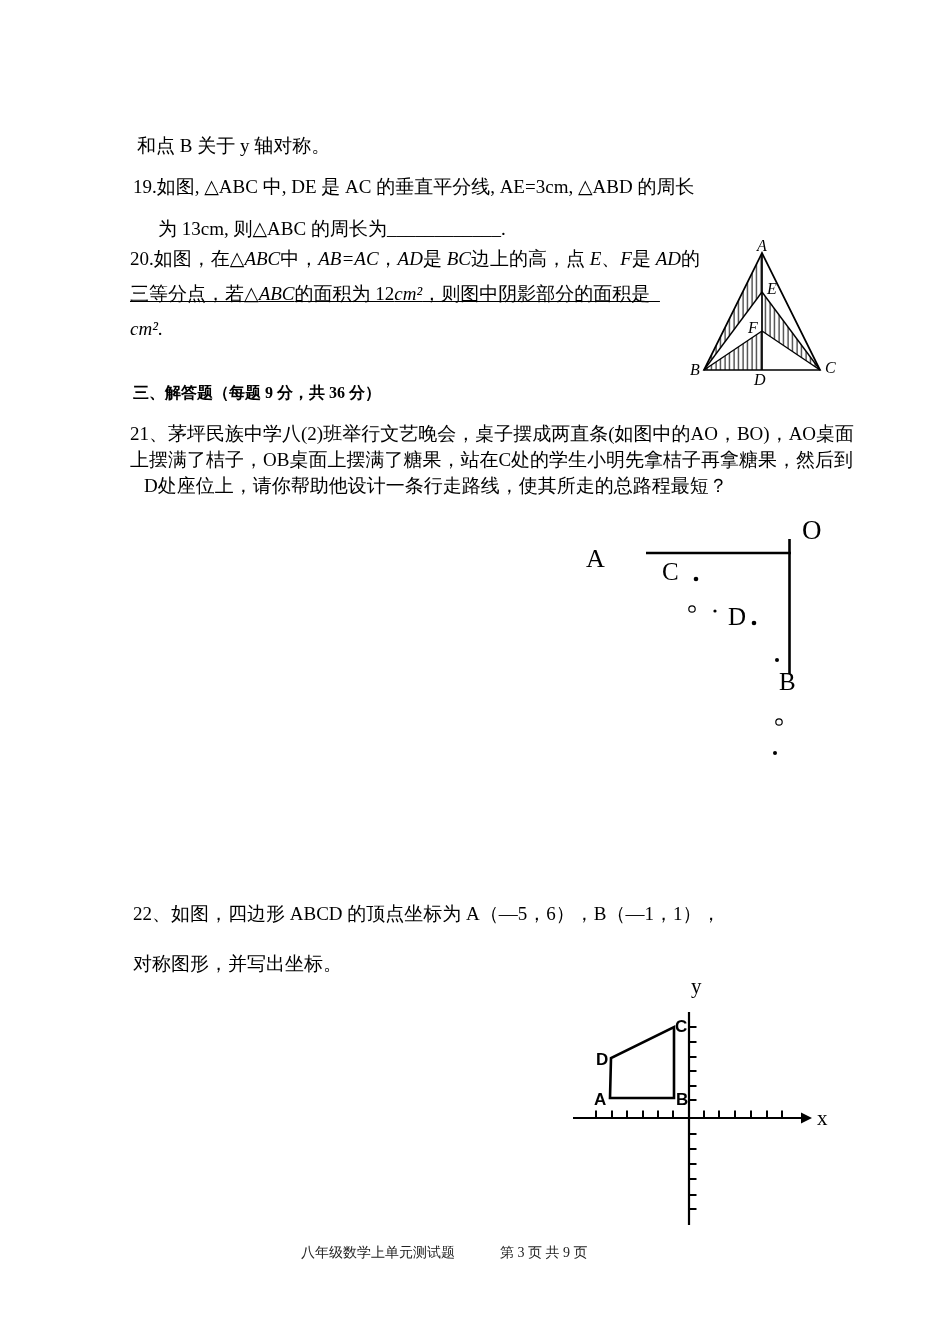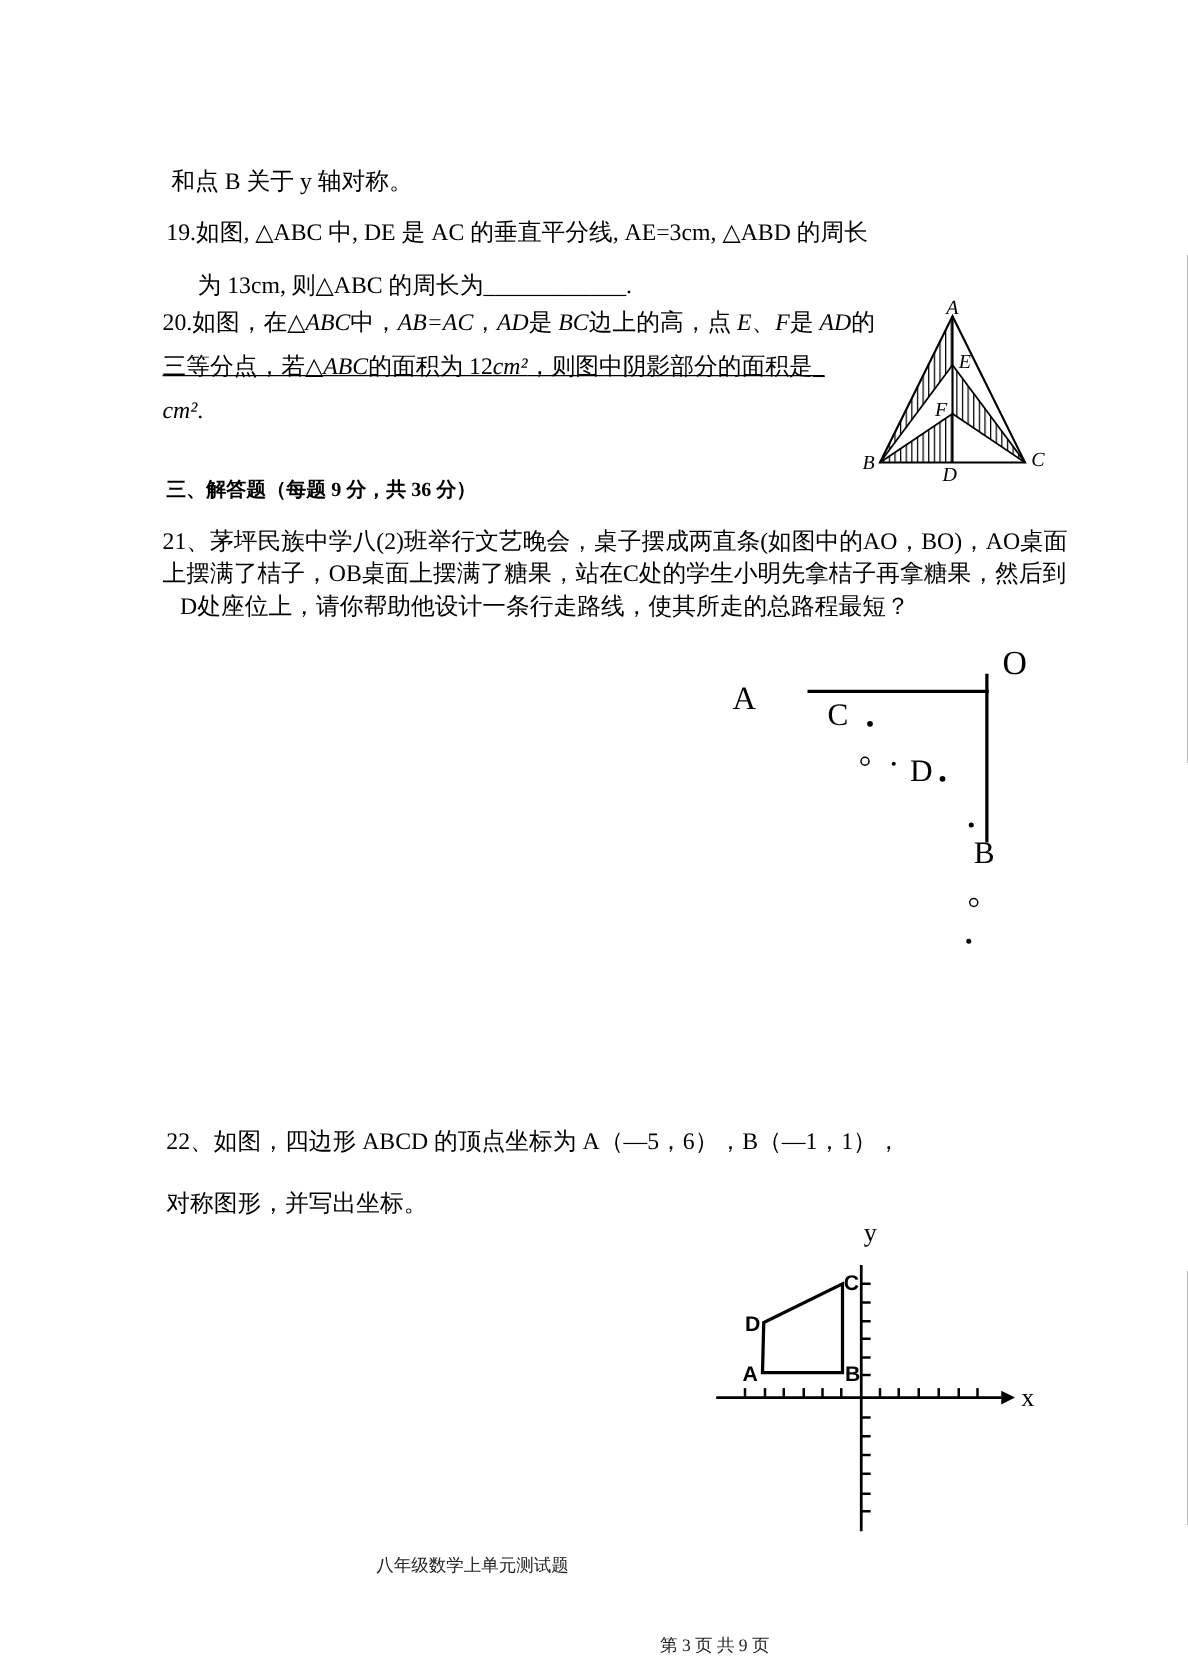--- a/index.html
+++ b/index.html
@@ -123,15 +123,15 @@
 
     <text class="figtext" x="133" y="18" font-size="21">y</text>
     <text class="figtext" x="259" y="150" font-size="21">x</text>
     <text class="axislbl" x="36" y="130" font-size="17">A</text>
     <text class="axislbl" x="118" y="130" font-size="17">B</text>
     <text class="axislbl" x="117" y="57" font-size="17">C</text>
     <text class="axislbl" x="38" y="90" font-size="17">D</text>
   </svg>
 
   <div class="ftr" style="left:282px;top:1244px;margin-left:19px;">八年级数学上单元测试题</div>
-  <div class="ftr" style="left:500px;top:1308px;margin-left:28px;">第 3 页 共 9 页</div>
+  <div class="ftr" style="left:500px;top:1244px;">第 3 页 共 9 页</div>
 
 </div>
 
 </body></html>

